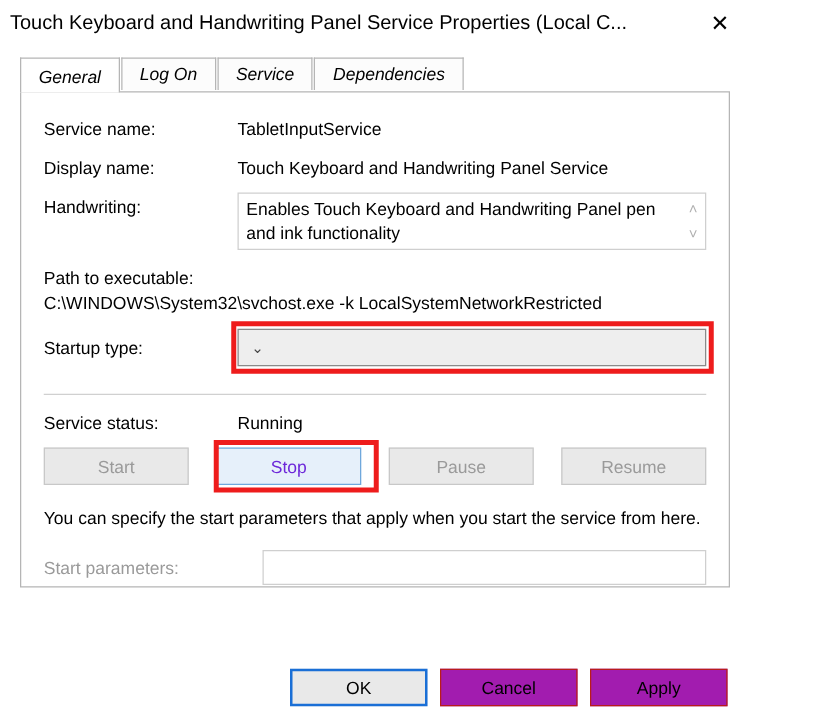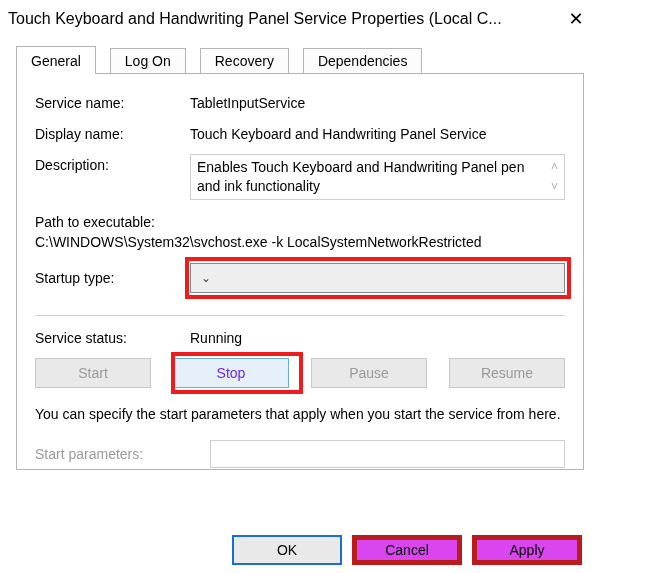--- a/index.html
+++ b/index.html
@@ -14,23 +14,24 @@
   .titlebar {
     display: flex; align-items: center; height: 38px;
     padding: 0 0 0 8px;
   }
   .titlebar-title { flex: 1; font-size: 16px; white-space: nowrap; overflow:hidden; }
   .close-btn {
     width: 48px; height: 38px; display:flex; align-items:center; justify-content:center;
     font-size: 18px; cursor: pointer;
   }
   .tabs-row {
-    display:flex; align-items:flex-end; gap:15px;
+    display:flex; align-items:flex-start; gap:2px;
     padding: 8px 16px 0 16px;
     position: relative;
+    font-style: italic;
   }
   .tab {
     border: 1px solid #b5b5b5;
     border-bottom: none;
     padding: 4px 14px 5px 14px;
     background: #fcfcfc;
     font-size: 14px;
     position: relative;
     margin-right: -1px;
     cursor: pointer;
@@ -89,59 +90,59 @@
   .note { line-height:1.45; margin: 6px 0 16px 0; }
   .param-row { display:flex; align-items:center; }
   .param-row .lbl { width:175px; color:#9a9a9a; }
   .param-input {
     flex:1; height:28px; border:1px solid #cfcfcf; background:#fff;
   }
   .dialog-btns {
     position:absolute; right:18px; bottom:8px; display:flex; gap:10px;
   }
   .dbtn {
-    width:110px; height:30px; border:5px solid #b91c1c;
-    background:#d946ef; display:flex; align-items:center; justify-content:center;
+    width:110px; height:30px; border:1px solid #b91c1c;
+    background:#a21caf; display:flex; align-items:center; justify-content:center;
     cursor:pointer; font-size:14px;
   }
   .dbtn.primary { border:2px solid #1a6fd6; background:#e9e9e9;text-align:right; }
 </style>
 </head>
 <body>
 
 <div class="window">
 
   <div class="titlebar">
     <div class="titlebar-title">Touch Keyboard and Handwriting Panel Service Properties (Local C...</div>
     <div class="close-btn">
       <span>✕</span>
     </div>
   </div>
 
   <div class="tabs-row">
     <div class="tab active">General</div>
     <div class="tab">Log On</div>
-    <div class="tab">Recovery</div>
+    <div class="tab">Service</div>
     <div class="tab">Dependencies</div>
   </div>
 
   <div class="tab-panel">
 
     <div class="row">
       <div class="lbl">Service name:</div>
       <div class="val">TabletInputService</div>
     </div>
 
     <div class="row">
       <div class="lbl">Display name:</div>
       <div class="val">Touch Keyboard and Handwriting Panel Service</div>
     </div>
 
     <div class="row">
-      <div class="lbl">Description:</div>
+      <div class="lbl">Handwriting:</div>
       <div class="desc-box">
         <div class="desc-text">Enables Touch Keyboard and Handwriting Panel pen and ink functionality</div>
         <div class="desc-scroll">
           <span>˄</span>
           <span>˅</span>
         </div>
       </div>
     </div>
 
     <div class="path-block">

